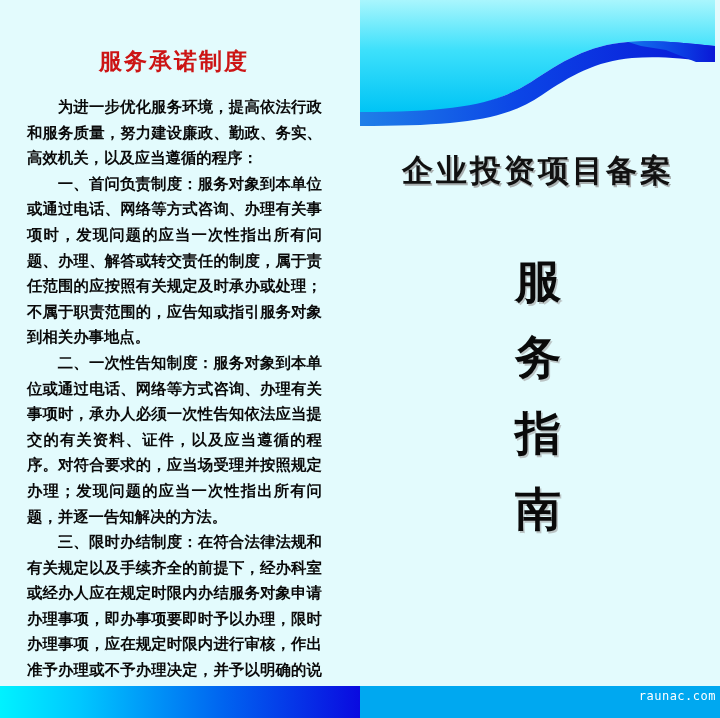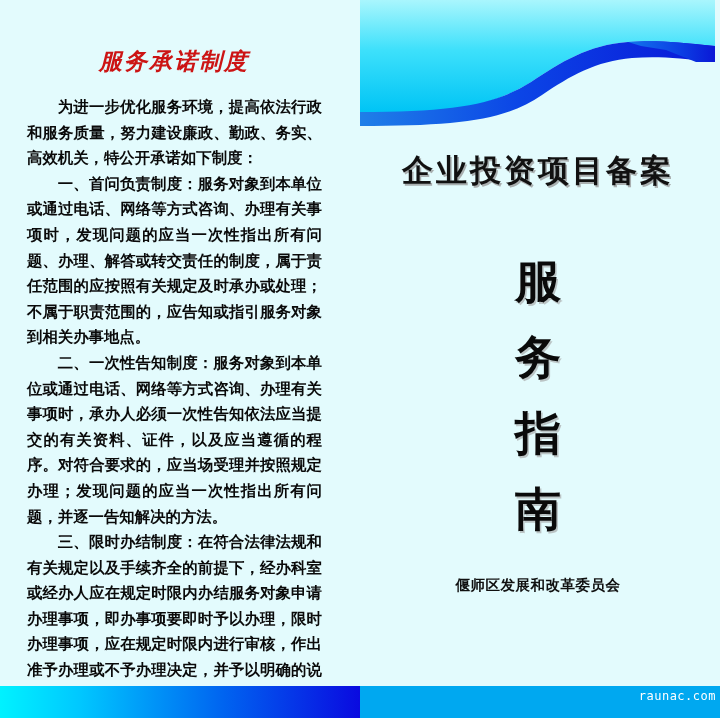--- a/index.html
+++ b/index.html
@@ -50,21 +50,20 @@
     left: 0;
     top: 50px;
     width: 348px;
     text-align: center;
     color: #cc1414;
     font-family: "DejaVu Sans", "Liberation Sans", sans-serif;
     font-weight: bold;
     font-size: 23px;
     letter-spacing: 2px;
     line-height: 1;
-    font-style: italic;
   }
   .body-copy {
     position: absolute;
     left: 27px;
     top: 95px;
     width: 295px;
     color: #0a0a0a;
     font-family: "DejaVu Sans", "Liberation Sans", sans-serif;
     font-weight: bold;
     font-size: 15.4px;
@@ -191,37 +190,36 @@
                C240,61 214,76 186,95 C150,120 104,126 4,126 Z" fill="url(#blueGrad)"></path>
 
       <path d="M272,42 C300,40 320,42 359,46 L359,62 L340,62 L310,50 L285,46 Z" fill="url(#blueGrad2)"></path>
     </svg>
   </div>
 
   <div class="left-col">
     <div class="doc-title">服务承诺制度</div>
 
     <div class="body-copy">
-      <p>为进一步优化服务环境，提高依法行政和服务质量，努力建设廉政、勤政、务实、高效机关，特公开承诺如下制度：</p>
+      <p>为进一步优化服务环境，提高依法行政和服务质量，努力建设廉政、勤政、务实、高效机关，以及应当遵循的程序：</p>
       <p>一、首问负责制度：服务对象到本单位或通过电话、网络等方式咨询、办理有关事项时，发现问题的应当一次性指出所有问题、办理、解答或转交责任的制度，属于责任范围的应按照有关规定及时承办或处理；不属于职责范围的，应告知或指引服务对象到相关办事地点。</p>
       <p>二、一次性告知制度：服务对象到本单位或通过电话、网络等方式咨询、办理有关事项时，承办人必须一次性告知依法应当提交的有关资料、证件，以及应当遵循的程序。对符合要求的，应当场受理并按照规定办理；发现问题的应当一次性指出所有问题，并逐一告知解决的方法。</p>
       <p>三、限时办结制度：在符合法律法规和有关规定以及手续齐全的前提下，经办科室或经办人应在规定时限内办结服务对象申请办理事项，即办事项要即时予以办理，限时办理事项，应在规定时限内进行审核，作出准予办理或不予办理决定，并予以明确的说明和答复；对确需延时办理的事项，要告知延时办理的理由。</p>
     </div>
   </div>
 
   <div class="right-col">
     <div class="subject-line">企业投资项目备案</div>
 
     <div class="vertical-title">
       <span>服</span>
       <span>务</span>
       <span>指</span>
       <span>南</span>
     </div>
 
-    <div class="issuer">偃师区发展和改革委员会</div>
   </div>
 
   <div class="bottom-bar left"></div>
   <div class="bottom-bar right"></div>
   <div class="watermark">raunac.com</div>
 
 </div>
 
 </body></html>

